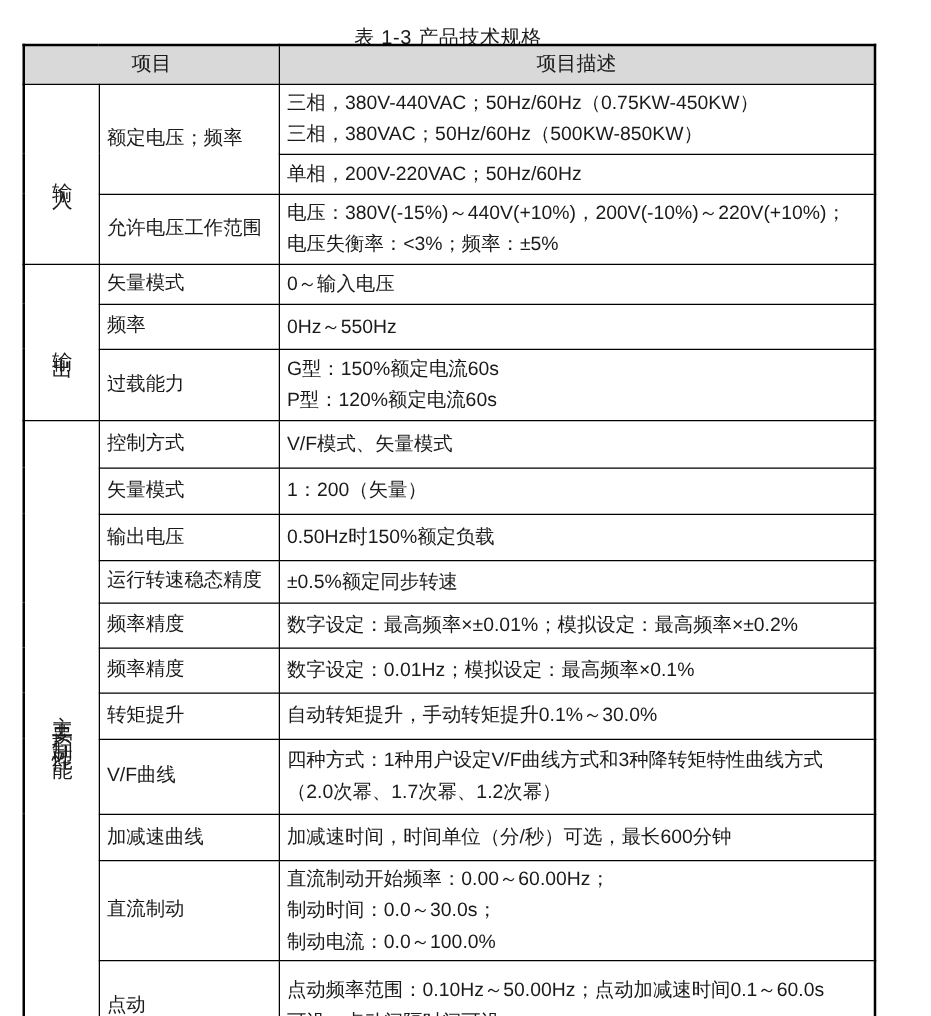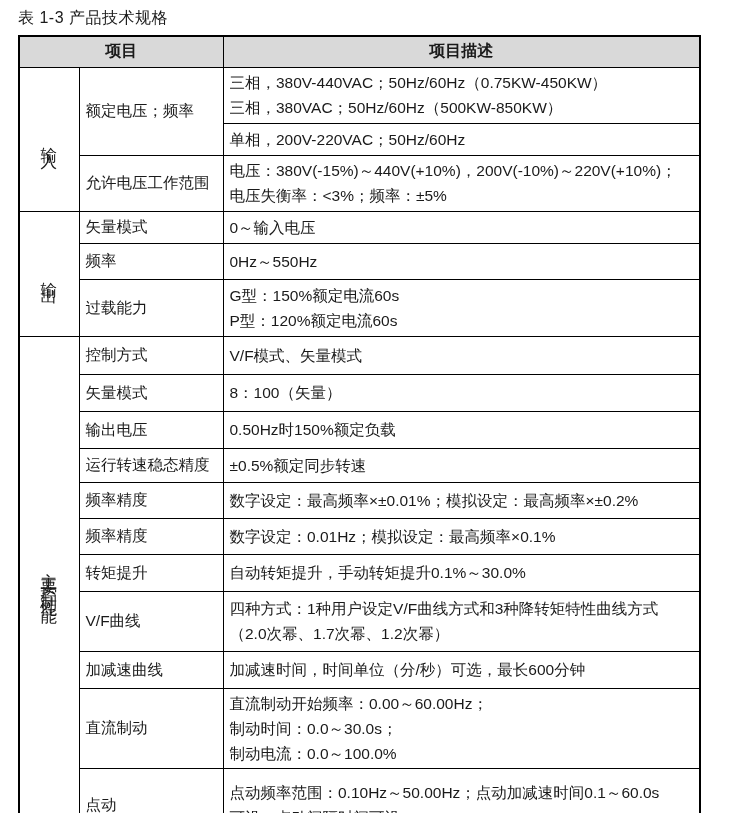--- a/index.html
+++ b/index.html
@@ -12,39 +12,39 @@
   html, body {
     margin: 0; padding: 0;
     width: 745px; height: 813px;
     background: var(--bg, #fff);
     overflow: hidden;
     font-family: "Liberation Sans", "DejaVu Sans", sans-serif;
     color: var(--text, #1a1a1a);
   }
   .page-title {
     position: absolute;
-    top: 8px; left: 18px; width: 681px;
-    text-align: left;
+    top: 20px; left: 18px; width: 681px;
+    text-align: center;
     font-size: 16px;
     letter-spacing: 0.5px;
   }
   table.spec {
     position: absolute;
     top: 35px; left: 18px;
     width: 681px;
     border-collapse: collapse;
     table-layout: fixed;
     border: 2px solid var(--border, #000);
   }
   table.spec th, table.spec td {
     border: 1px solid var(--border, #000);
   }
   th.hdr {
     background: var(--header_bg, #d9d9d9);
-    font-weight: bold;
+    font-weight: normal;
     font-size: 16px;
     text-align: center;
     height: 29px;
     padding: 2px;
   }
   td.item {
     font-size: 15.5px;
     padding: 2px 4px 2px 6px;
     vertical-align: middle;
     line-height: 20px;
@@ -126,21 +126,21 @@
 P型：120%额定电流60s</td>
     </tr>
 
     <tr style="height:38px">
       <td class="group group-main" rowspan="11"><span class="vtext">主要控制性能</span></td>
       <td class="item">控制方式</td>
       <td class="desc">V/F模式、矢量模式</td>
     </tr>
     <tr style="height:37px">
       <td class="item">矢量模式</td>
-      <td class="desc">8：100（矢量）</td>
+      <td class="desc">1：200（矢量）</td>
     </tr>
     <tr style="height:37px">
       <td class="item">输出电压</td>
       <td class="desc">0.50Hz时150%额定负载</td>
     </tr>
     <tr style="height:34px">
       <td class="item">运行转速稳态精度</td>
       <td class="desc">±0.5%额定同步转速</td>
     </tr>
     <tr style="height:36px">

